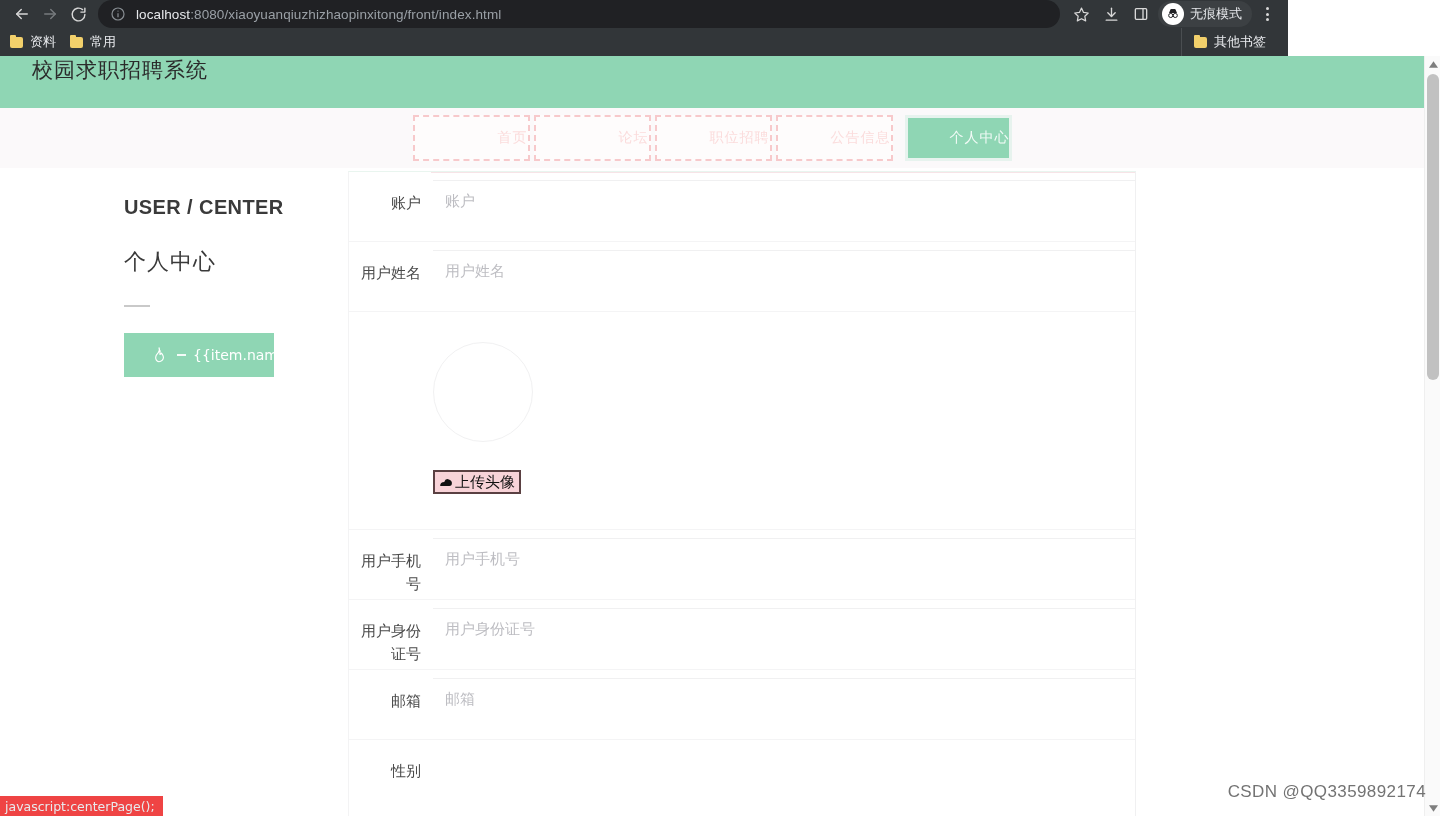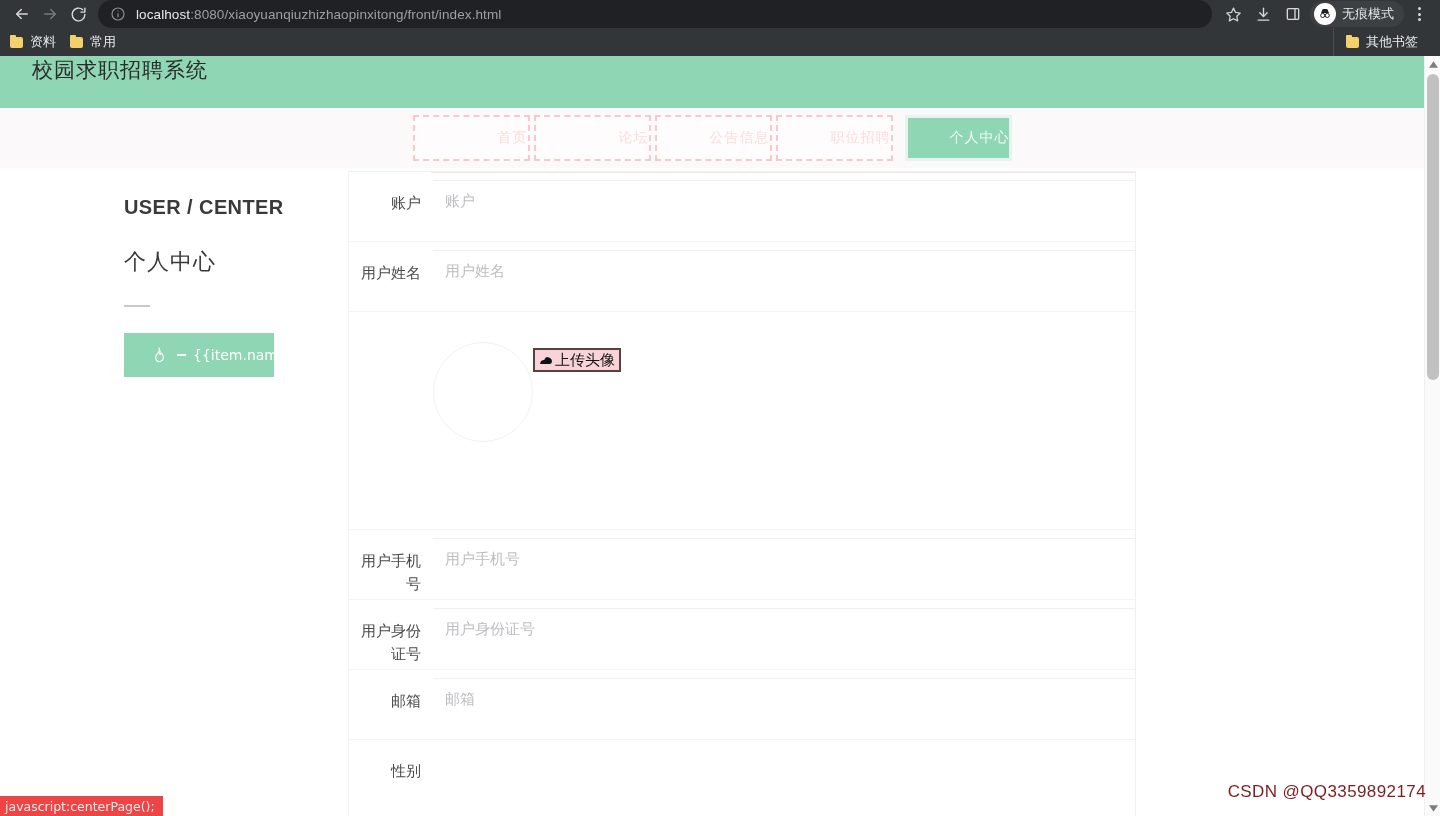--- a/index.html
+++ b/index.html
@@ -5,21 +5,21 @@
   * { box-sizing: border-box; margin: 0; padding: 0; }
   html, body {
     width: 1440px; height: 816px;
     overflow: hidden;
     font-family: "Liberation Sans", "DejaVu Sans", sans-serif;
     background: #ffffff;
   }
 
   
   #browser-chrome {
-    width: 1440px;
+    width: 1288px;
     background: #323639;
     position: relative;
   }
   #toolbar {
     height: 28px;
     display: flex;
     align-items: center;
     padding: 0 8px;
     position: relative;
   }
@@ -306,20 +306,21 @@
 
   
   #avatar-row { min-height: 218px; border-bottom: 1px solid #f4f4f5; display:flex; }
   #avatar-cell {
     width: 84px; flex: 0 0 84px;
   }
   #avatar-body {
     flex: 1 1 auto;
     padding-top: 8px;
     display: flex;
+    flex-direction: column;
     align-items: flex-start;
   }
   #avatar-circle {
     width: 100px; height: 100px;
     border-radius: 50%;
     border: 1px solid #f1f1f2;
     background: #ffffff;
     margin-left: 0px;
     margin-top: 22px;
   }
@@ -383,21 +384,21 @@
     font-size: 12.5px;
     display: flex; align-items: center;
     padding: 0 8px 0 5px;
     font-family: "DejaVu Sans", sans-serif;
     z-index: 30;
   }
   #watermark {
     position: absolute;
     right: 14px; bottom: 14px;
     font-size: 17px;
-    color: #7f1d1d;
+    color: #737373;
     letter-spacing: .4px;
     font-family: "Liberation Sans", sans-serif;
     z-index: 20;
   }
 </style>
 </head>
 <body>
 
 <div id="browser-chrome">
 
@@ -494,24 +495,24 @@
 
   <div id="navbar">
     <div id="nav-inner">
       <div class="nav-tab">
           <span>首页</span>
         </div>
       <div class="nav-tab">
           <span>论坛</span>
         </div>
       <div class="nav-tab">
+          <span>职位招聘</span>
+        </div>
+      <div class="nav-tab">
           <span>公告信息</span>
-        </div>
-      <div class="nav-tab">
-          <span>职位招聘</span>
         </div>
       <div class="nav-tab active">
           <span>个人中心</span>
         </div>
     </div>
   </div>
 
   <div id="cursor-overlay">
     <svg width="48" height="52" viewBox="0 0 48 52">
       <ellipse cx="22" cy="22" rx="19" ry="18" fill="#e98a86" opacity="0.95"></ellipse>

